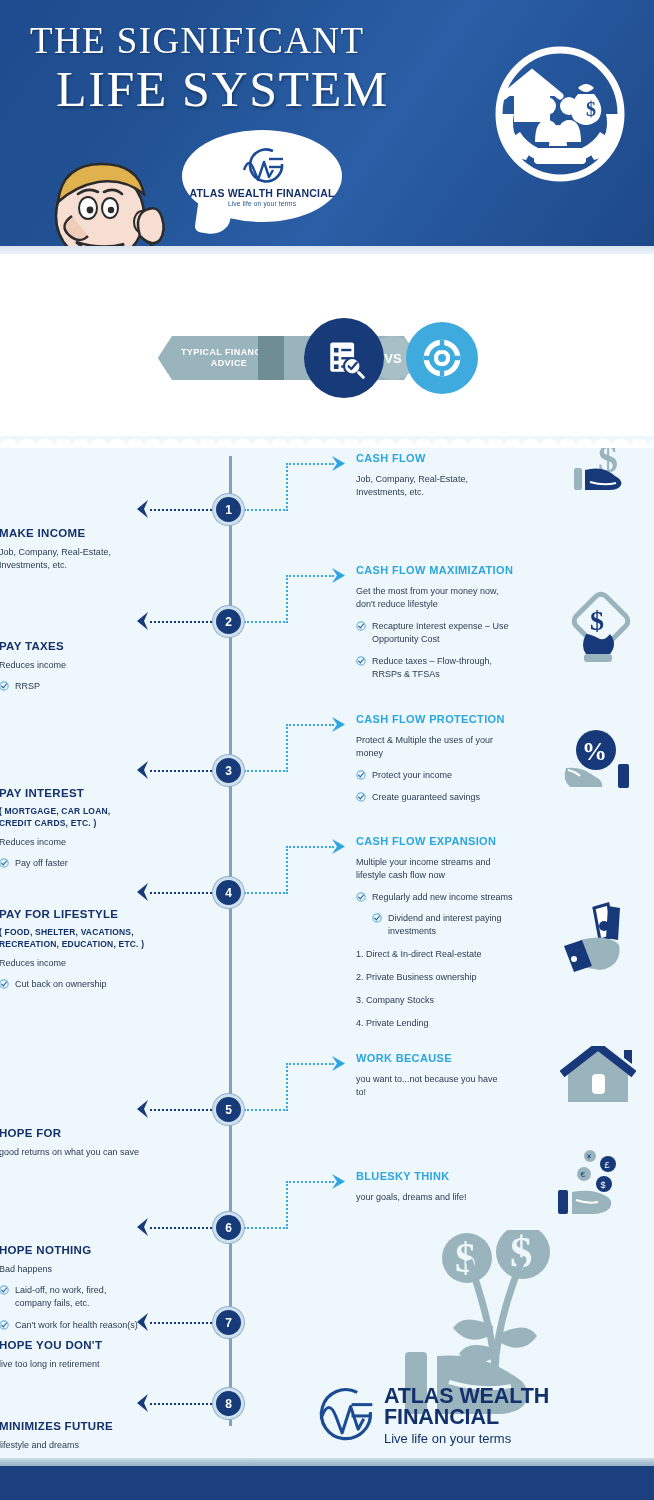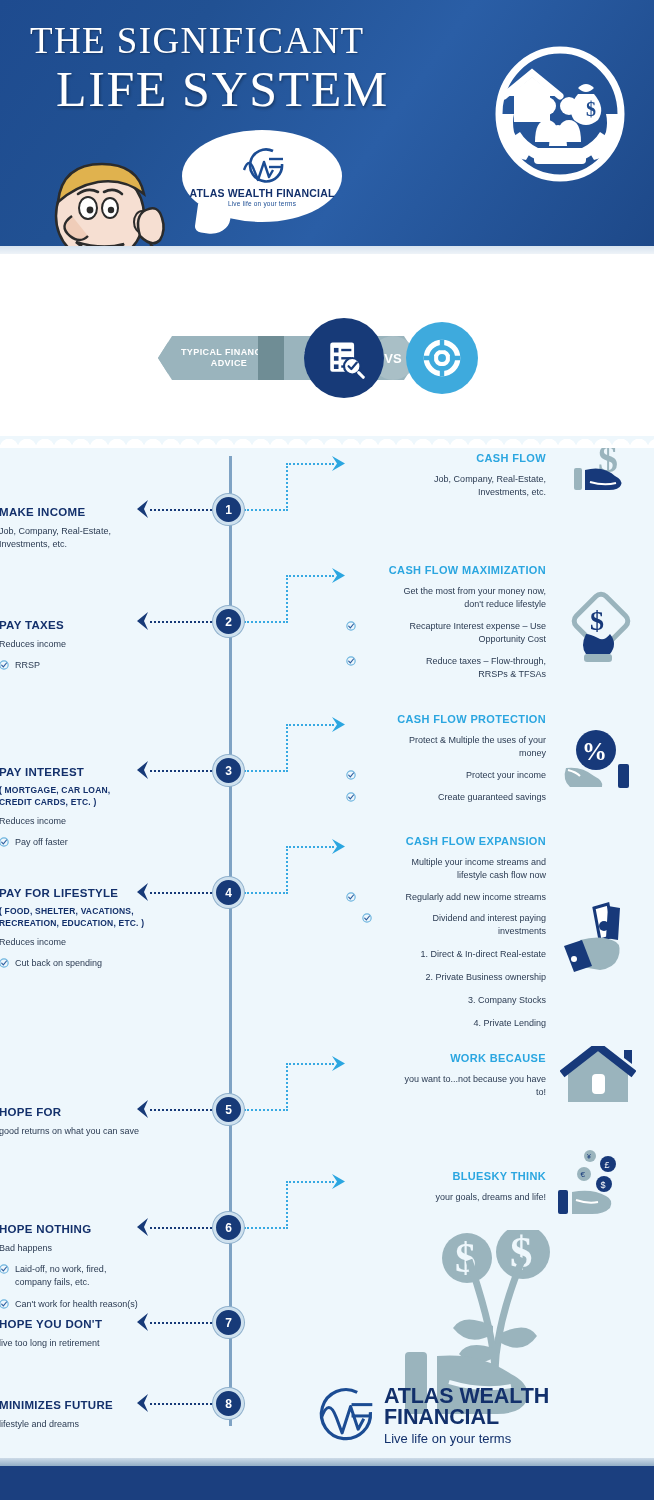--- a/index.html
+++ b/index.html
@@ -118,39 +118,39 @@
   
   .marker{
     position:absolute; left:213px; width:31px; height:31px; border-radius:50%;
     background:#173a78; border:3px solid #cfe1ee; z-index:6;
     display:flex; align-items:center; justify-content:center;
     color:#ffffff; font-size:12px; font-weight:bold;
     box-shadow:0 0 0 1px #8fb0cc;
   }
 
   
-  .left-block{ position:absolute; right:460px; width:195px; text-align:left; }
+  .left-block{ position:absolute; right:460px; width:195px; text-align:left;margin-top:21px; }
   .lhead{
     font-size:11.5px; font-weight:bold; color:#13306b; letter-spacing:.3px; line-height:1.25;
   }
   .lsub-bold{
     font-size:8.5px; font-weight:bold; color:#13306b; letter-spacing:.2px; line-height:1.4; margin-top:6px;
   }
   .lsub{ font-size:9px; color:#2b3b52; line-height:1.45; margin-top:6px; }
   .lbul{ font-size:9px; color:#2b3b52; line-height:1.45; margin-top:8px; padding-left:16px; position:relative; }
   .lbul .bico{ position:absolute; left:0; top:1px; }
 
   
   .l-arrow{ position:absolute; width:14px; height:18px; z-index:5; }
   .l-dots{
     position:absolute; height:0; border-top:2px dotted #173a78; z-index:5;
   }
 
   
-  .right-block{ position:absolute; left:346px; width:200px;text-align:right; }
+  .right-block{ position:absolute; left:356px; width:200px; }
   .rhead{
     font-size:11px; font-weight:bold; color:#2ba6e0; letter-spacing:.35px; line-height:1.25;
   }
   .rsub{ font-size:9px; color:#2b3b52; line-height:1.45; margin-top:7px; }
   .rbul{ font-size:9px; color:#2b3b52; line-height:1.45; margin-top:9px; padding-left:16px; position:relative; }
   .rbul.indent{ padding-left:32px; margin-top:8px; }
   .rbul .bico{ position:absolute; top:1px; }
   .rbul .bico{ left:0; }
   .rbul.indent .bico{ left:16px; }
   .rnum{ font-size:9px; color:#2b3b52; line-height:1.45; margin-top:10px; }
@@ -462,21 +462,21 @@
 <div class="left-block" style="top:886px">
   <div class="lhead">PAY FOR LIFESTYLE</div>
   <div class="lsub-bold" style="white-space:pre-line">( FOOD, SHELTER, VACATIONS,
 RECREATION, EDUCATION, ETC. )</div>
   <div class="lsub" style="white-space:pre-line">Reduces income</div>
   <div class="lbul">
     <span class="bico"><svg width="10" height="10" viewBox="0 0 12 12">
           <circle cx="6" cy="6" r="5" fill="none" stroke="#6db4de" stroke-width="1.4"></circle>
           <path d="M3.2 6.2 L5.2 8.2 L9 3.6" fill="none" stroke="#2f5fa0" stroke-width="1.4" stroke-linecap="round"></path>
         </svg></span>
-    <span style="white-space:pre-line">Cut back on spending</span>
+    <span style="white-space:pre-line">Cut back on ownership</span>
   </div>
 </div>
 
 <div class="left-block" style="top:1105px">
   <div class="lhead">HOPE FOR</div>
   <div class="lsub" style="white-space:pre-line">good returns on what you can save</div>
 </div>
 
 <div class="left-block" style="top:1222px">
   <div class="lhead">HOPE NOTHING</div>

